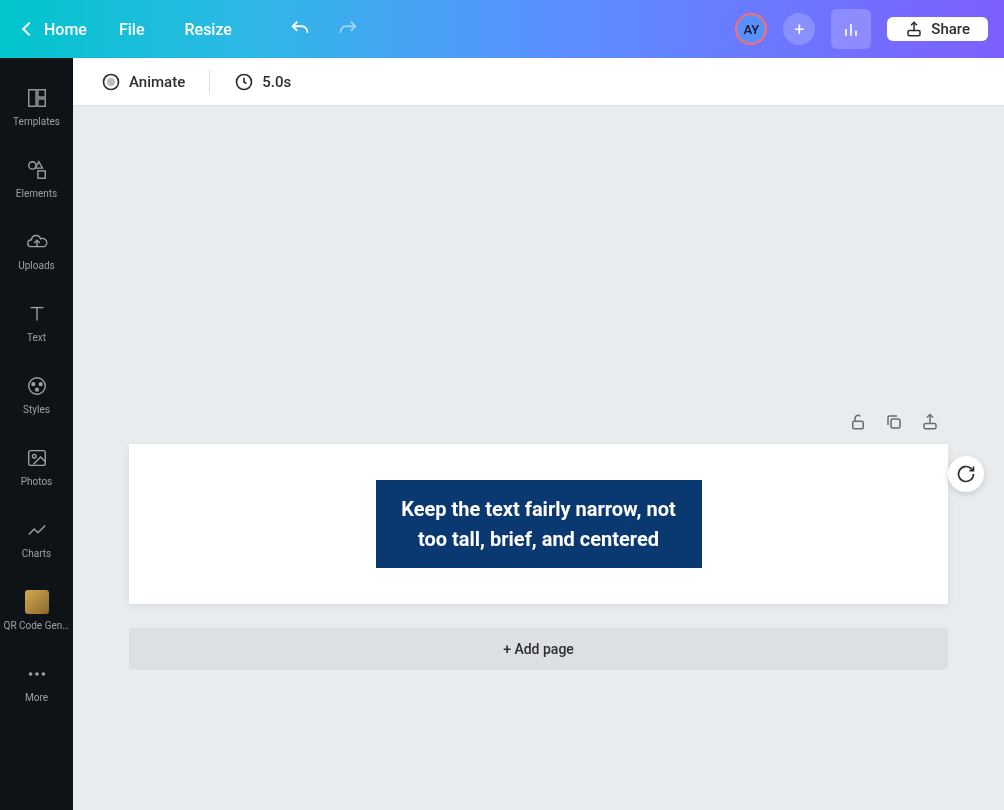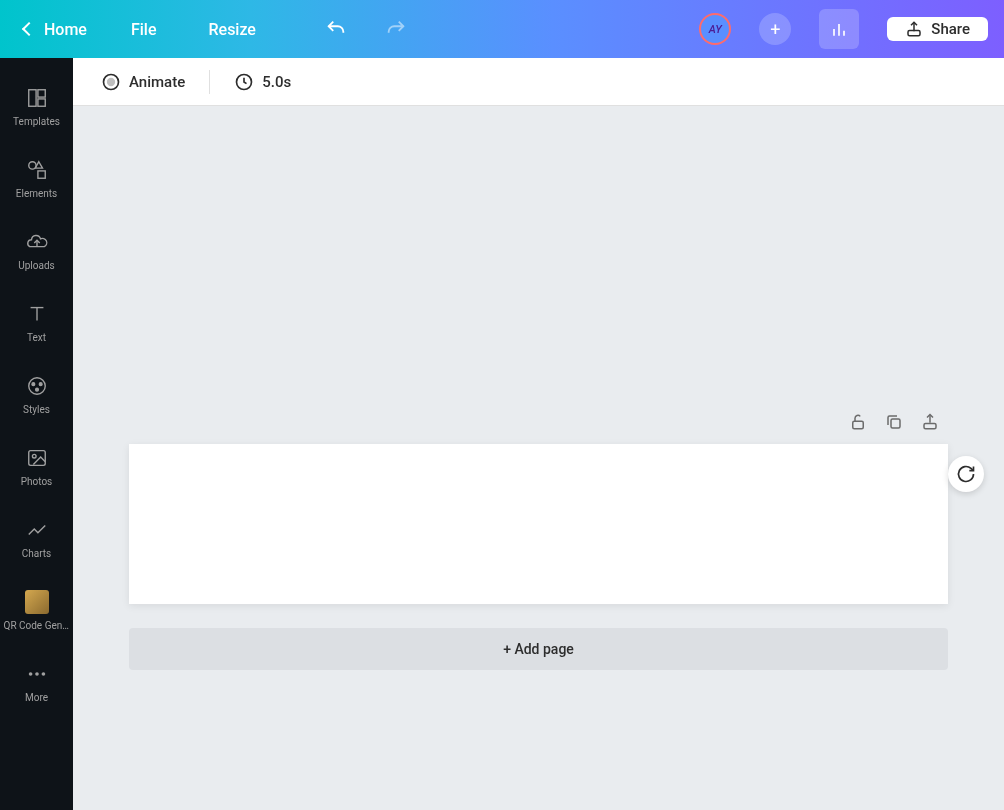--- a/index.html
+++ b/index.html
@@ -13,21 +13,21 @@
       height: 810px;
       overflow: hidden;
       background: #e9ecef;
     }
     .header {
       height: 58px;
       background: linear-gradient(90deg, #00c4cc 0%, #2eb8e6 25%, #5a8fff 55%, #7d5fff 100%);
       display: flex;
       align-items: center;
       padding: 0 16px;
-      gap: 20px;
+      gap: 8px;
     }
     .home-btn {
       display: flex;
       align-items: center;
       gap: 10px;
       color: white;
       font-size: 16px;
       font-weight: 500;
       cursor: pointer;
       padding: 6px 8px;
@@ -63,25 +63,24 @@
     }
     .avatar {
       width: 32px;
       height: 32px;
       border-radius: 50%;
       background: #5a8fff;
       border: 2px solid #ff6b6b;
       display: flex;
       align-items: center;
       justify-content: center;
-      color: #4c1d95;
-      font-size: 11px;
-      font-weight: 500;
-      cursor: pointer;
-      font-style: italic;
+      color: #0f172a;
+      font-size: 13px;
+      font-weight: 500;
+      cursor: pointer;
     }
     .round-btn {
       width: 32px;
       height: 32px;
       border-radius: 50%;
       background: rgba(255,255,255,0.2);
       display: flex;
       align-items: center;
       justify-content: center;
       cursor: pointer;
@@ -432,20 +431,21 @@
         </div>
         <div class="page-control-btn">
           <svg width="18" height="18" viewBox="0 0 24 24" fill="none" stroke="currentColor" stroke-width="2">
               <path d="M12 3v10"></path>
               <path d="M8 6l4-4 4 4"></path>
               <rect x="4" y="14" width="16" height="7" rx="2"></rect>
             </svg>
         </div>
       </div>
       <div class="canvas-page">
+        <div class="canvas-text-box">Keep the text fairly narrow, not too tall, brief, and centered</div>
         <div class="refresh-btn">
           <svg width="20" height="20" viewBox="0 0 24 24" fill="none" stroke="#2d2d2d" stroke-width="2">
               <path d="M21 12a9 9 0 1 1-3-6.7L21 8"></path>
               <path d="M21 3v5h-5"></path>
             </svg>
         </div>
       </div>
       <div class="add-page-btn">+ Add page</div>
     </div>
   </div>

